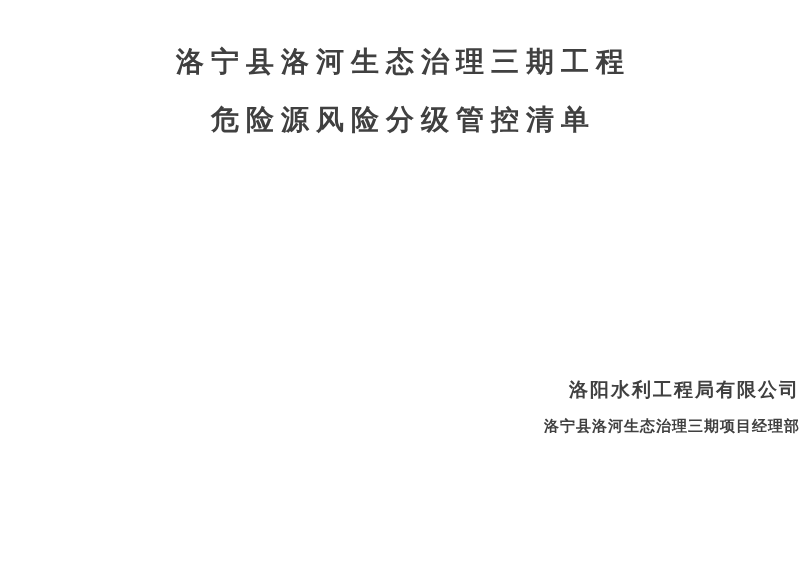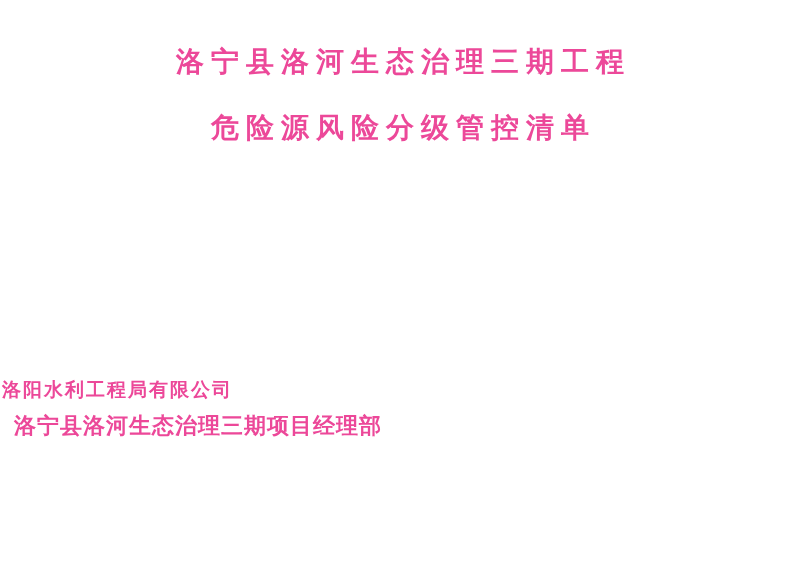--- a/index.html
+++ b/index.html
@@ -7,59 +7,59 @@
     padding: 0;
     background: #ffffff;
   }
   .page {
     position: relative;
     width: 800px;
     height: 565px;
     background: #ffffff;
     overflow: hidden;
     font-family: "Liberation Serif", serif;
-    color: #ec4899;
+    color: #404040;
   }
   .title-line {
     position: absolute;
     left: 0;
     width: 100%;
     text-align: center;
     font-family: "Liberation Serif", "DejaVu Serif", serif;
     font-weight: bold;
     font-size: 28px;
     line-height: 32px;
     letter-spacing: 7px;
     padding-left: 7px;
     box-sizing: border-box;
     white-space: nowrap;
   }
   .title-line.l1 { top: 46px; }
-  .title-line.l2 { top: 112px; }
+  .title-line.l2 { top: 104px; }
 
   .footer-line {
     position: absolute;
     left: 0;
     width: 100%;
-    text-align: left;
+    text-align: right;
     font-family: "Liberation Sans", "DejaVu Sans", sans-serif;
     font-weight: bold;
     white-space: nowrap;
     box-sizing: border-box;
   }
   .footer-line.org1 {
     top: 379px;
     font-size: 19px;
     line-height: 22px;
     letter-spacing: 2px;
     padding-left: 2px;
   }
   .footer-line.org2 {
     top: 415px;
-    font-size: 22px;
+    font-size: 15px;
     line-height: 22px;
     letter-spacing: 1px;
     padding-left: 14px;
   }
   .footer-line.date {
     top: 451px;
     font-size: 13px;
     line-height: 16px;
     letter-spacing: 0.5px;
   }

